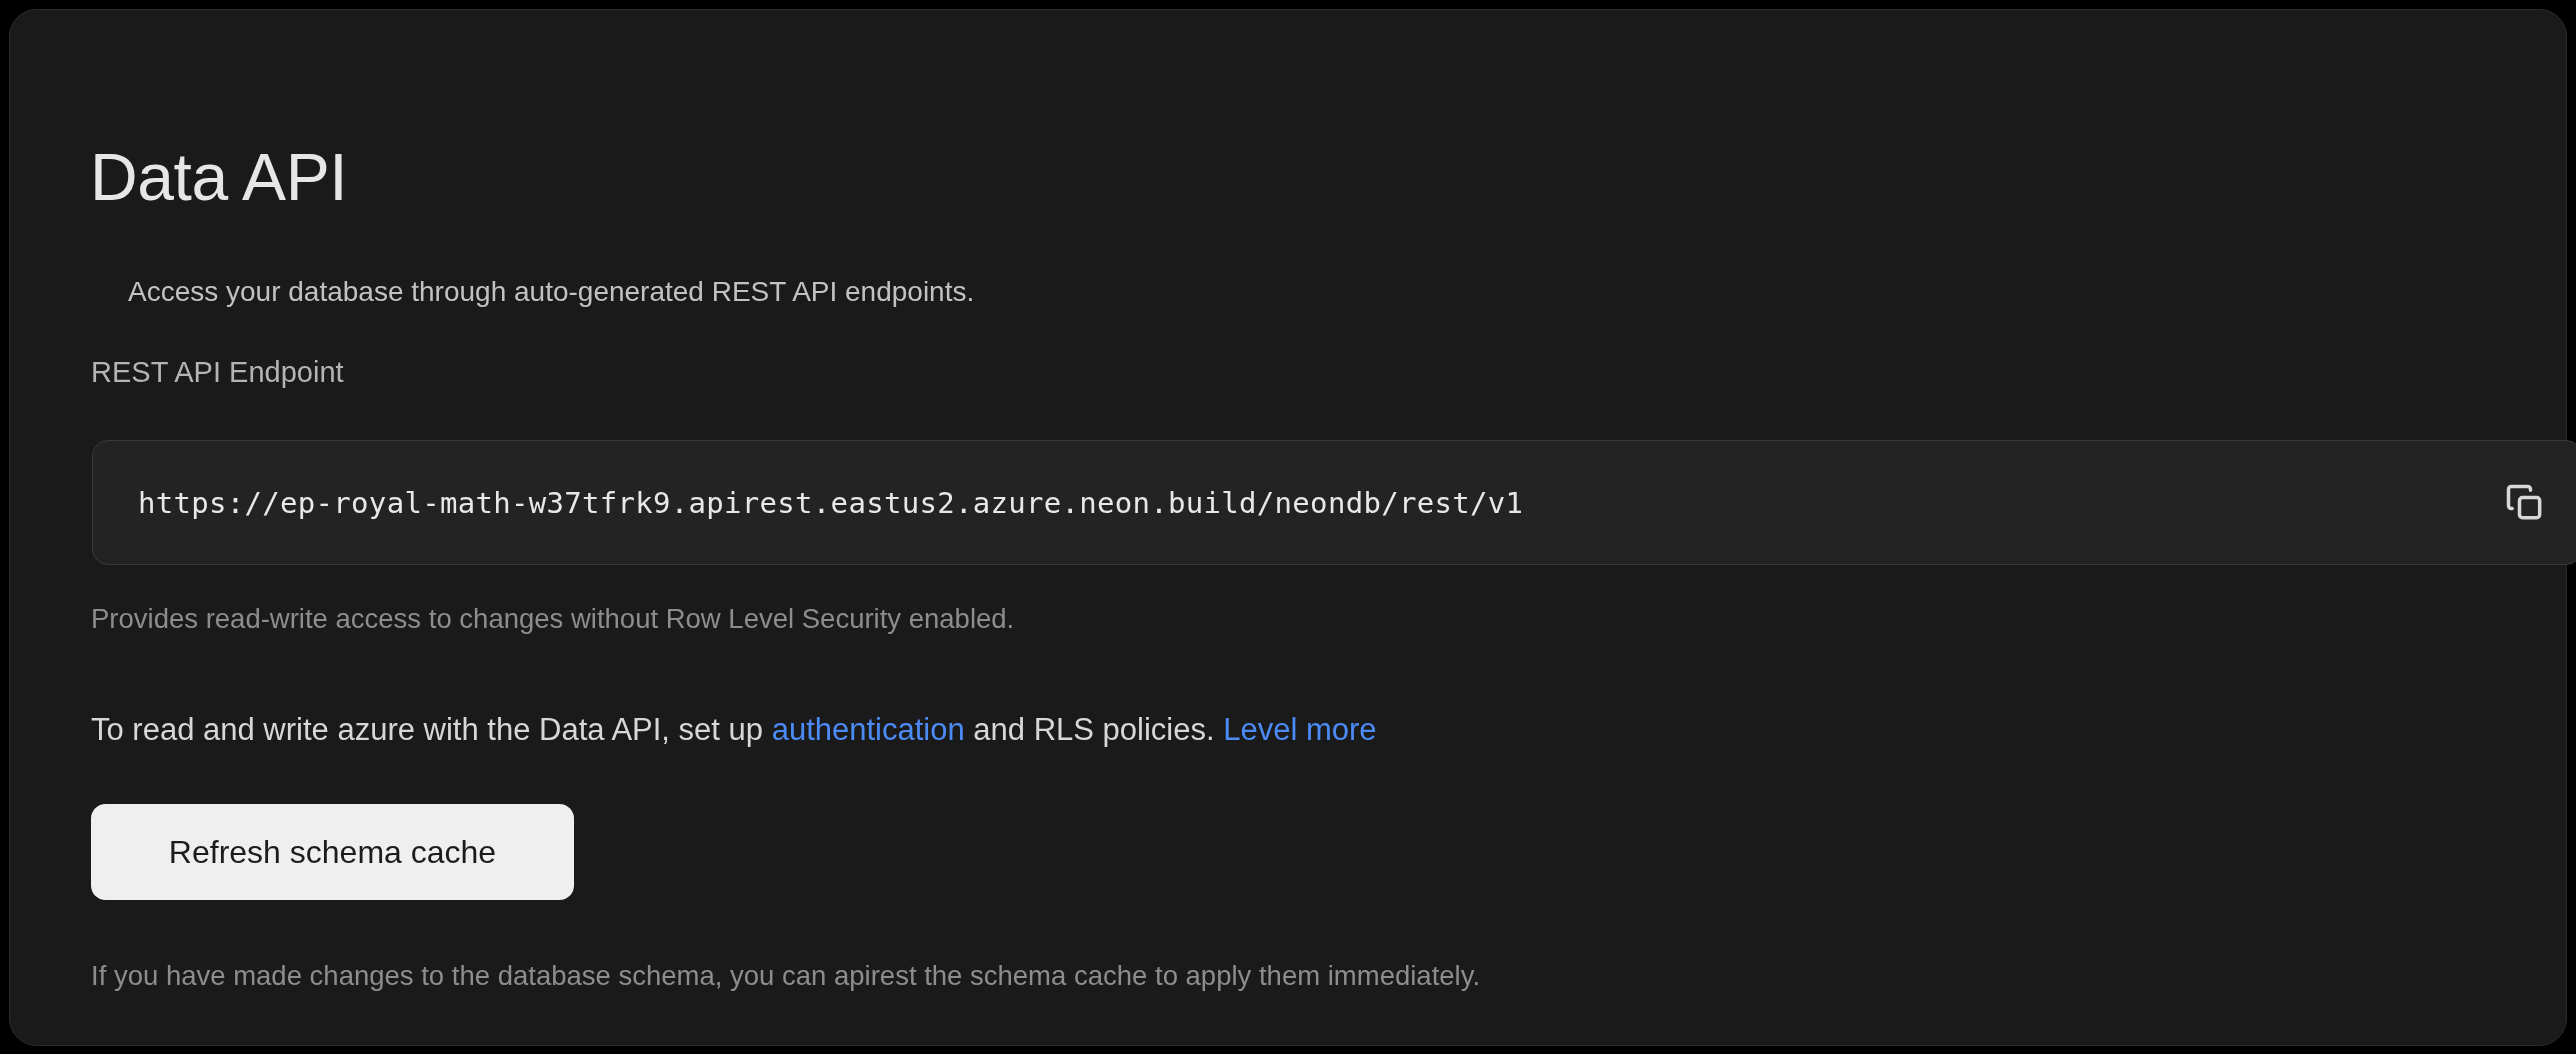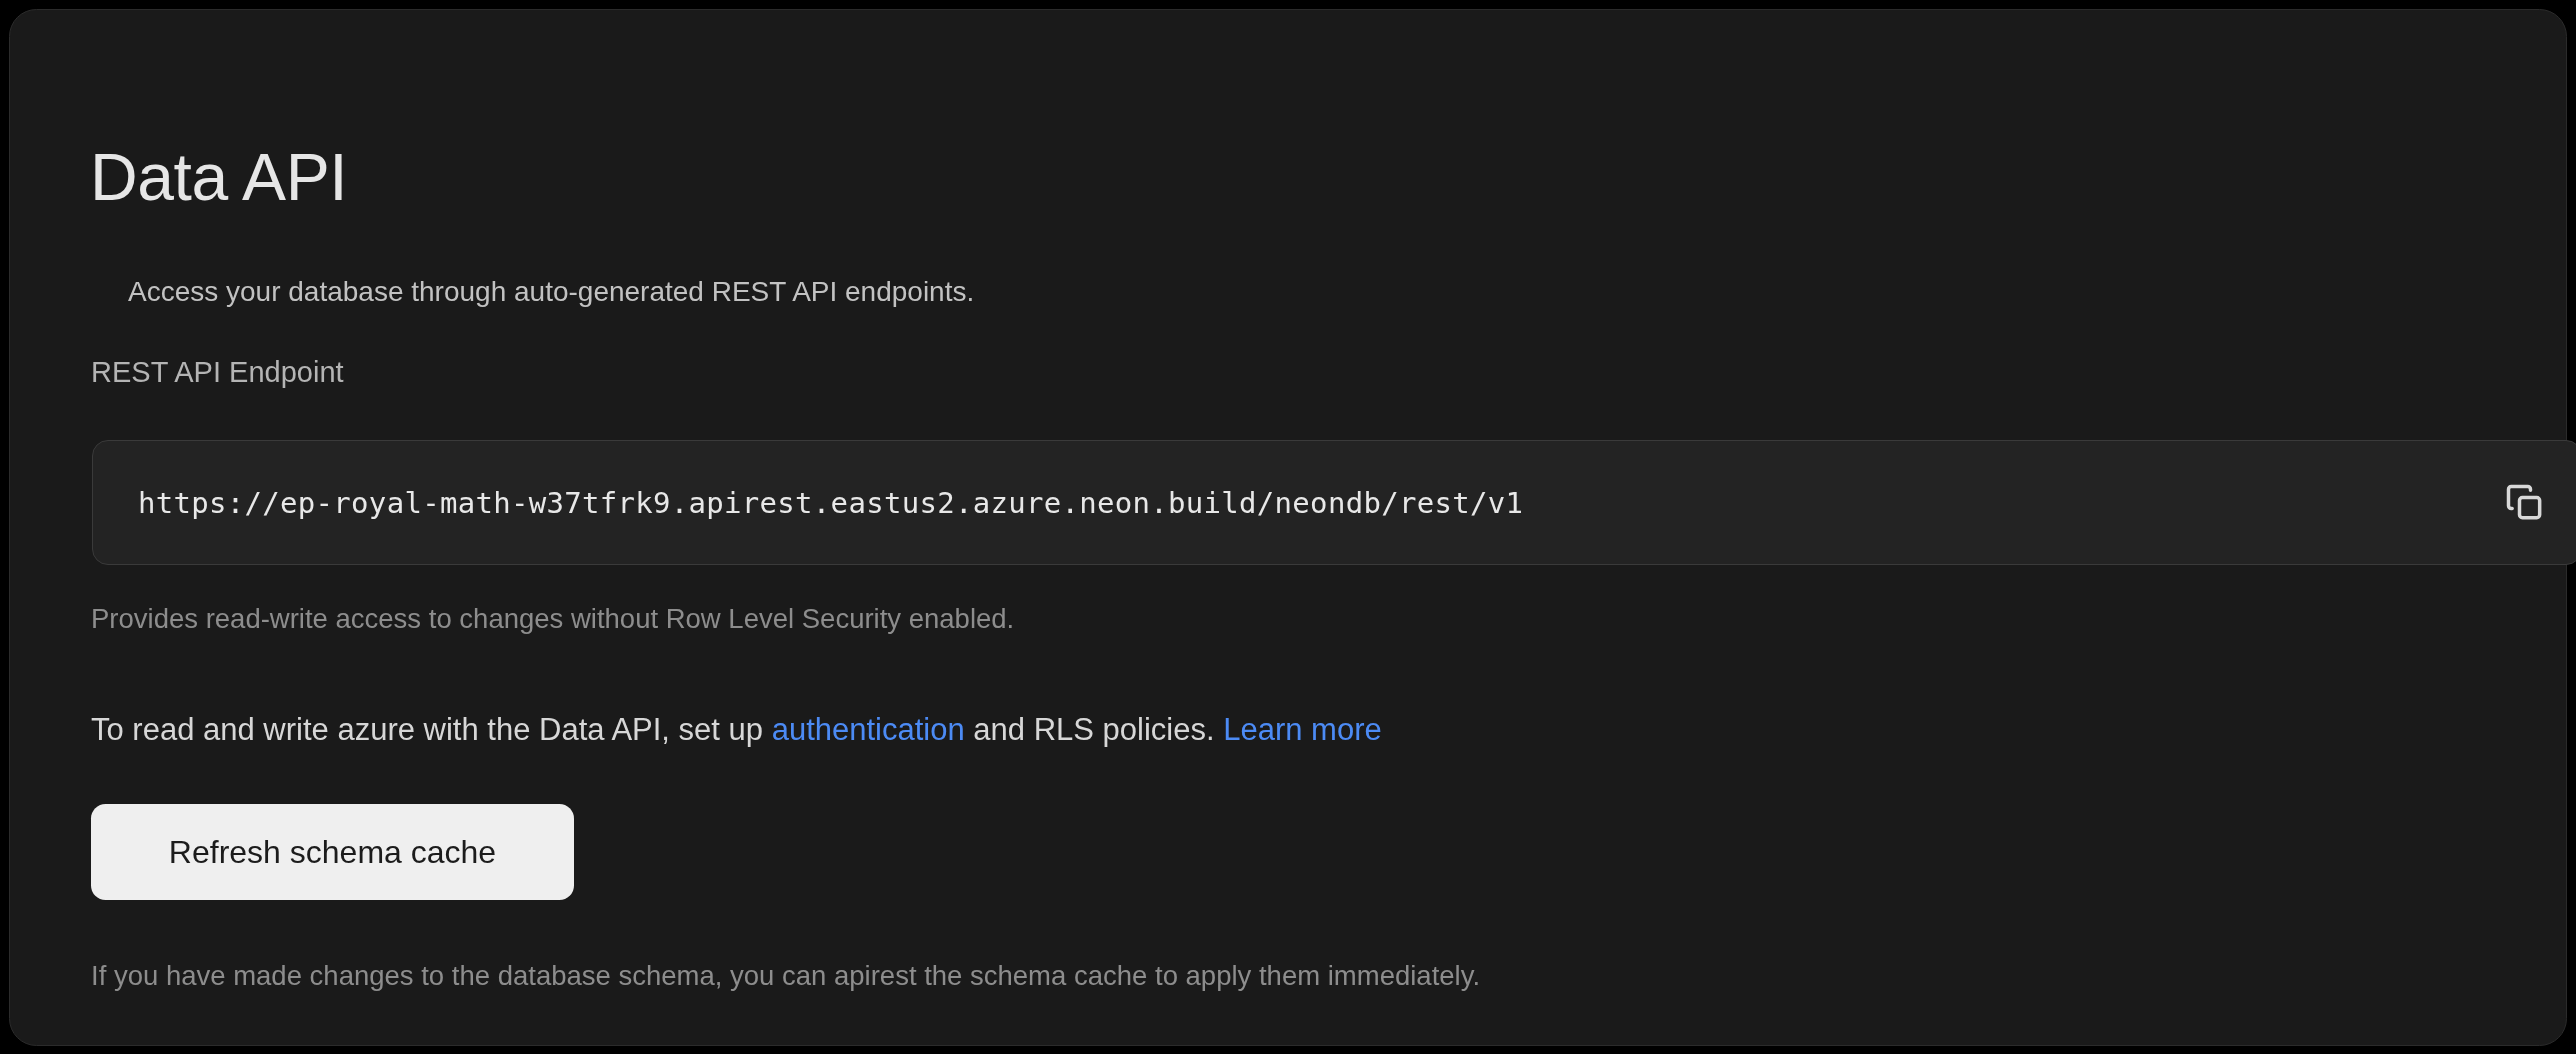--- a/index.html
+++ b/index.html
@@ -190,21 +190,21 @@
           <svg width="44" height="44" viewBox="0 0 24 24" fill="none" stroke="#d8d8d8" stroke-width="1.9" stroke-linecap="round" stroke-linejoin="round">
             <rect x="9" y="9" width="11" height="11" rx="1.6"></rect>
             <path d="M5 15H4.5A1.5 1.5 0 0 1 3 13.5V4.5A1.5 1.5 0 0 1 4.5 3h9A1.5 1.5 0 0 1 15 4.5V5"></path>
           </svg>
         </span>
       </button>
     </div>
 
     <p class="field-help">Provides read-write access to changes without Row Level Security enabled.</p>
 
-    <p class="info-paragraph"><span>To read and write azure with the Data API, set up </span><a href="#">authentication</a><span> and RLS policies. </span><a href="#">Learn more</a></p>
+    <p class="info-paragraph"><span>To read and write azure with the Data API, set up </span><a href="#">authentication</a><span> and RLS policies. </span><a href="#">Level more</a></p>
 
     <button class="refresh-button">Refresh schema cache</button>
 
     <p class="bottom-note">If you have made changes to the database schema, you can apirest the schema cache to apply them immediately.</p>
 
   </section>
 </div>
 
 
 </body></html>

